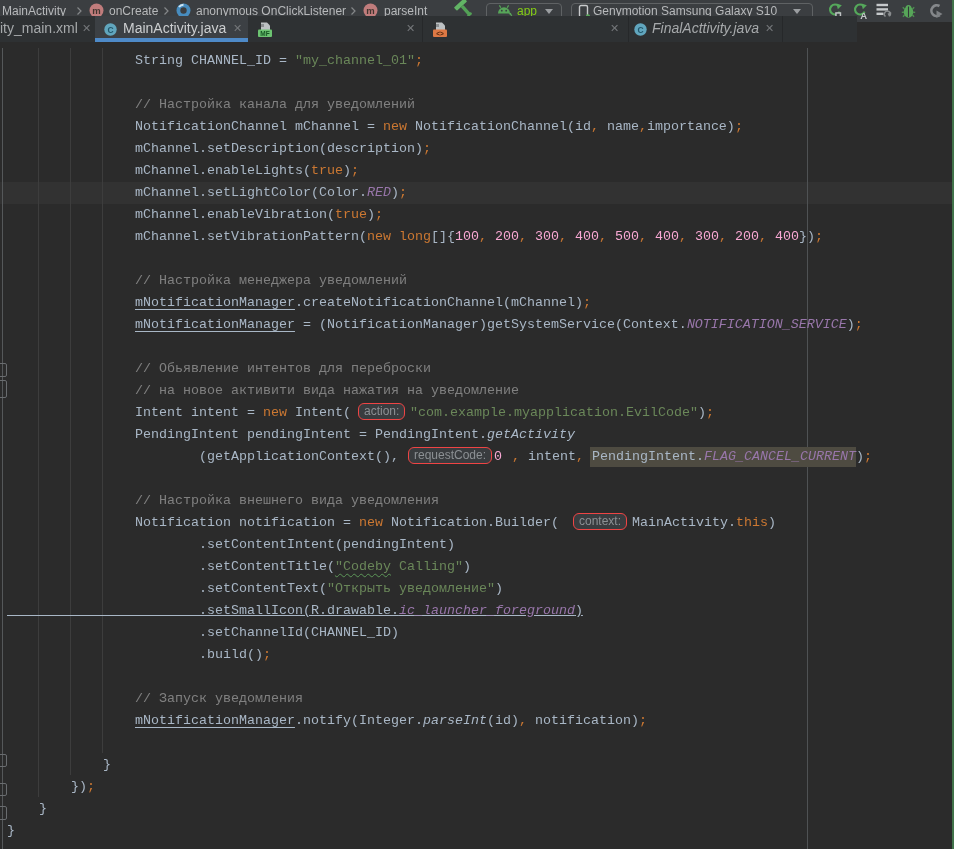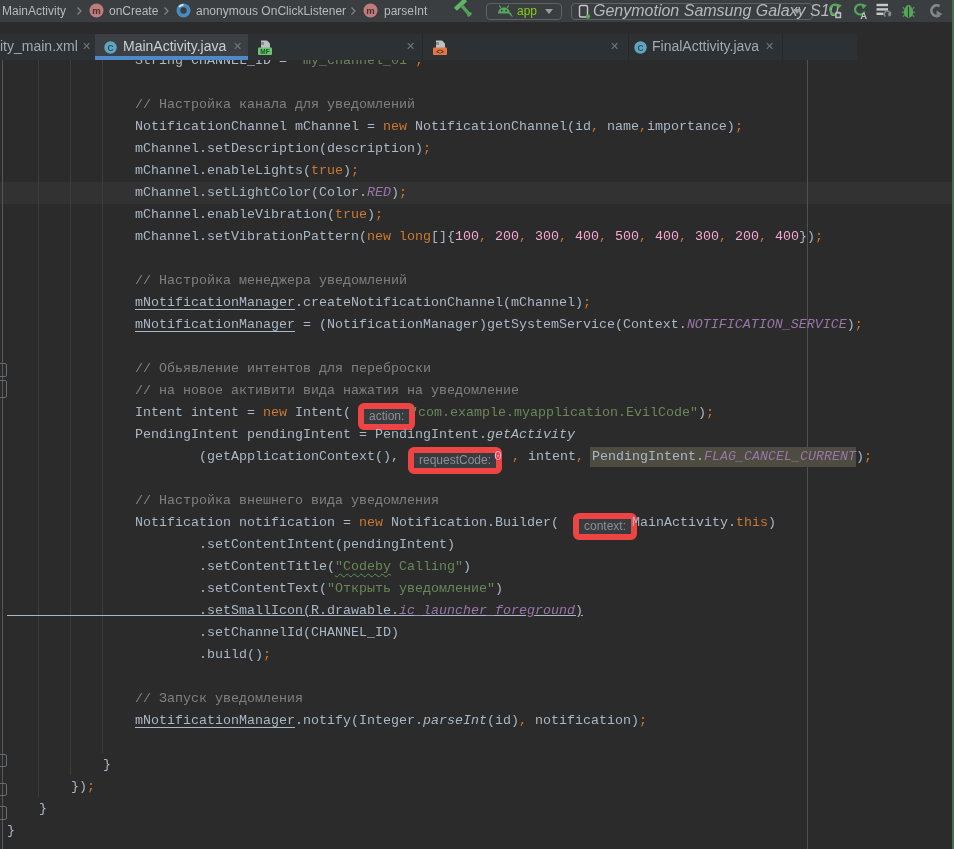--- a/index.html
+++ b/index.html
@@ -3,40 +3,40 @@
 <meta charset="utf-8">
 <style>
 html,body{margin:0;padding:0;background:#2B2B2B;}
 #app{position:relative;width:954px;height:849px;overflow:hidden;background:#2B2B2B;
   font-family:"Liberation Mono",monospace;}
 .abs{position:absolute;}
 
 #nav{position:absolute;left:0;top:0;width:952px;height:22px;background:#3B3E41;}
 #nav .t{position:absolute;top:0;height:22px;line-height:22px;
   font-family:"Liberation Sans",sans-serif;font-size:12px;color:#B7B9BB;white-space:pre;}
-#tabs{position:absolute;left:0;top:34px;width:857px;height:26px;background:#2E3133;}
+#tabs{position:absolute;left:0;top:16px;width:857px;height:26px;background:#2E3133;}
 #tabs .t{position:absolute;top:0;height:26px;line-height:25px;
   font-family:"Liberation Sans",sans-serif;font-size:14px;color:#A6A9AB;white-space:pre;}
 #tabs .x{position:absolute;top:0;height:26px;line-height:25px;
   font-family:"Liberation Sans",sans-serif;font-size:11px;color:#74777A;}
 #seltab{position:absolute;left:95px;top:0;width:153px;height:26px;background:#3C4044;}
 #selline{position:absolute;left:95px;top:22px;width:153px;height:4px;background:#4E8AC8;}
 .sep{position:absolute;top:0;width:1px;height:26px;background:#26282A;}
 
 .ln{position:absolute;left:7px;height:22px;line-height:22px;font-size:13.33px;
   color:#A9B7C6;white-space:pre;}
 .k{color:#CC7832;}
 .s{color:#6A8759;}
 .c{color:#808080;}
 .n{color:#f9a8d4;}
 .p{color:#9876AA;font-style:italic;}
 .i{font-style:italic;}
 .u{text-decoration:underline;text-underline-offset:3px;}
 .sq{text-decoration:underline wavy #5C9658;text-decoration-thickness:1px;text-underline-offset:3px;}
-.hint{position:absolute;height:15px;line-height:14px;background:#393C3F;border:6px solid #ef4444;border-radius:6px;
+.hint{position:absolute;height:15px;line-height:14px;background:#393C3F;border:1px solid #ef4444;border-radius:6px;
   font-family:"Liberation Sans",sans-serif;font-size:12px;color:#8C9094;padding:0 5px;}
 .guide{position:absolute;width:1px;background:#3D3D3D;}
 .gico{position:absolute;border:1px solid #696C6F;border-radius:2px;background:transparent;}
 </style>
 </head>
 <body>
 <div id="app">
 
   <div class="abs" style="left:0;top:182px;width:952px;height:22px;background:#323232;"></div>
   <div class="guide" style="left:38px;top:48px;height:749px;"></div>
@@ -136,21 +136,21 @@
         <circle cx="10.2" cy="6.7" r="0.9" fill="#3B3E41"></circle>
       <path d="M12.5 9.5 L17 13.5 L14.8 8.8 Z" fill="#57A559"></path>
     </svg>
     <div class="t" style="left:517px;color:#84cc16;">app</div>
     <div class="abs" style="left:545px;top:9px;width:0;height:0;border-left:4.5px solid transparent;border-right:4.5px solid transparent;border-top:5px solid #9B9EA1;"></div>
     <div class="abs" style="left:571px;top:3px;width:240px;height:15px;border:1px solid #5F6264;border-radius:4px;"></div>
     <svg class="abs" style="left:577px;top:4px;" width="14" height="15">
       <rect x="2.5" y="1.5" width="8" height="11.5" rx="1.5" fill="none" stroke="#C8CACC" stroke-width="1.4"></rect>
       <circle cx="11" cy="12.5" r="2.2" fill="#57A559"></circle>
     </svg>
-    <div class="t" style="left:593px;font-size:16px;font-style:italic;">Genymotion Samsung Galaxy S10</div>
+    <div class="t" style="left:593px;font-size:12px;">Genymotion Samsung Galaxy S10</div>
     <div class="abs" style="left:793px;top:9px;width:0;height:0;border-left:4.5px solid transparent;border-right:4.5px solid transparent;border-top:5px solid #9B9EA1;"></div>
     <svg class="abs" style="left:827px;top:3px;" width="15" height="16">
       <path d="M11.8 3.2 A 5 5 0 1 0 12.6 8.6" stroke="#55A85B" stroke-width="2.1" fill="none"></path>
       <path d="M9.5 0.5 L14.8 2.2 L10.8 6.2 Z" fill="#55A85B"></path>
       <rect x="8.2" y="9.2" width="6" height="6" fill="#BFC2C4"></rect>
       <rect x="9.7" y="10.7" width="3" height="3" fill="#3B3E41"></rect>
     </svg>
     <svg class="abs" style="left:852px;top:3px;" width="16" height="16">
       <path d="M11.8 3.2 A 5 5 0 1 0 12.6 8.6" stroke="#55A85B" stroke-width="2.1" fill="none"></path>
       <path d="M9.5 0.5 L14.8 2.2 L10.8 6.2 Z" fill="#55A85B"></path>
@@ -204,17 +204,17 @@
       <path d="M4 0.5 h6 l3 3 v5 h-9 Z" fill="#BDC1C3"></path>
       <path d="M4 2 h3 v3 h-3 Z" fill="#8A8D8F"></path>
       <rect x="1" y="7.5" width="14" height="7.5" rx="1" fill="#DE7945"></rect>
       <text x="8" y="13.7" font-family="Liberation Sans" font-size="6.5" font-weight="bold" fill="#57290F" text-anchor="middle">&lt;&gt;</text>
     </svg>
     <div class="x" style="left:610px;">✕</div>
     <svg class="abs" style="left:634px;top:7px;" width="13" height="13">
         <circle cx="6.5" cy="6.5" r="6.2" fill="#61A6BE"></circle>
         <text x="6.5" y="10" font-family="Liberation Sans" font-size="8.5" font-weight="bold" fill="#20566C" text-anchor="middle">C</text>
       </svg>
-    <div class="t" style="left:652px;">FinalActtivity.java</div>
+    <div class="t" style="left:652px;font-style:italic;">FinalActtivity.java</div>
     <div class="x" style="left:765px;">✕</div>
   </div>
   <div class="abs" style="left:952px;top:0;width:2px;height:849px;background:#41724A;"></div>
 </div>
 
 </body></html>

